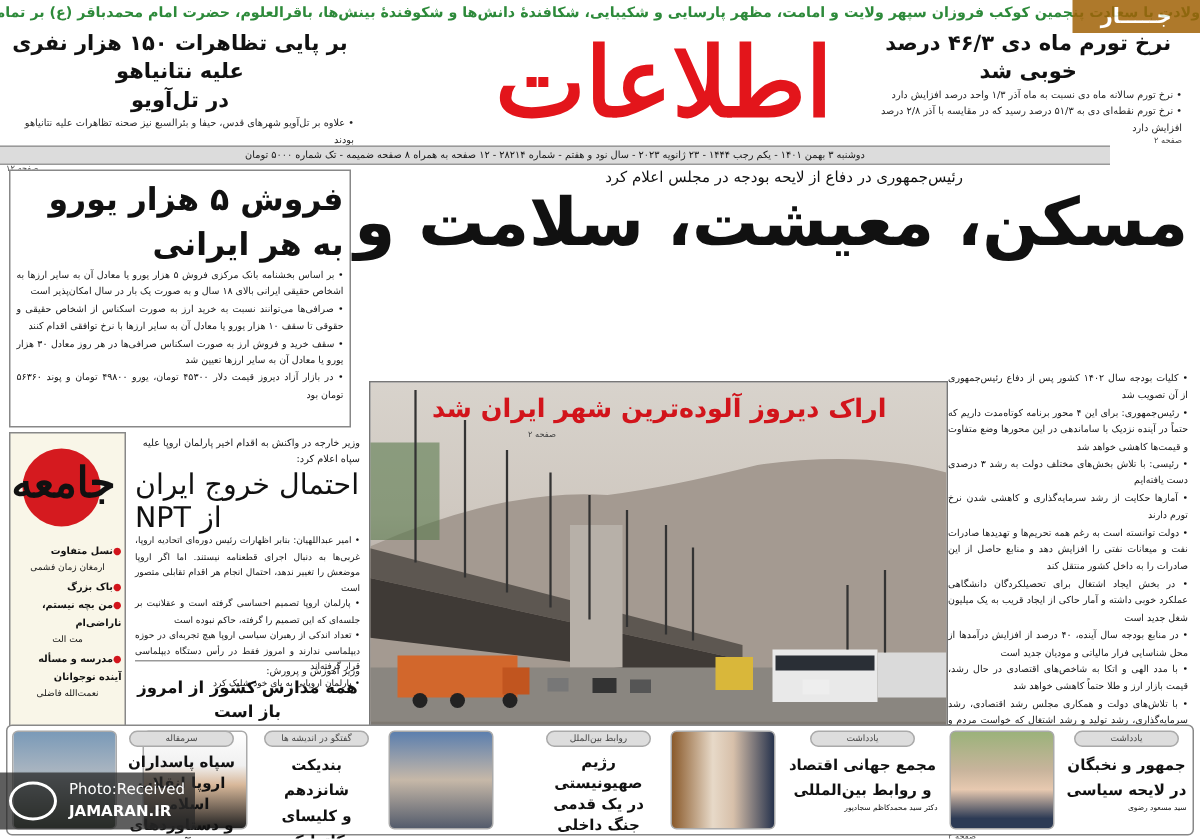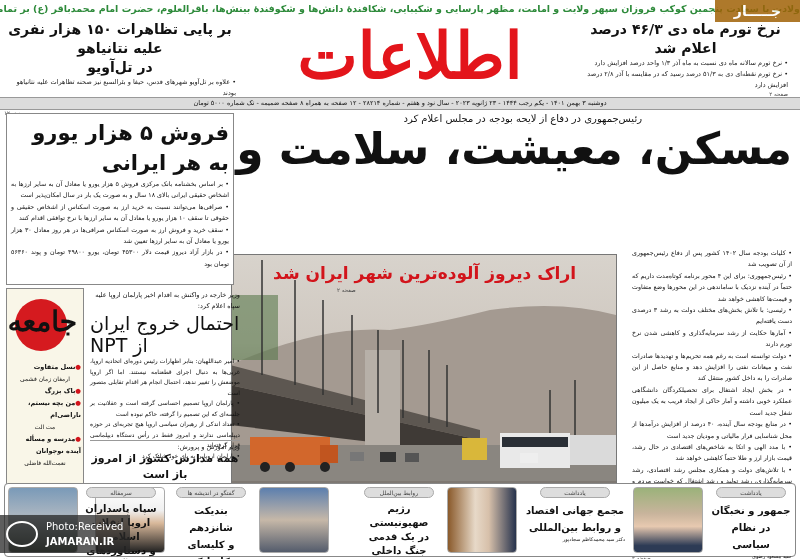--- a/index.html
+++ b/index.html
@@ -1,45 +1,45 @@
 <!DOCTYPE html>
 <html><head>
 <meta charset="utf-8">
 <style>
 *{box-sizing:border-box;margin:0;padding:0}
 body{width:800px;height:559px;background:#fff;font-family:"DejaVu Sans",sans-serif;overflow:hidden;position:relative;direction:rtl;color:#111}
 .abs{position:absolute}
 .topline{top:2px;left:0;width:800px;height:14px;font-size:9.5px;color:#2d8a3a;font-weight:bold;text-align:center;white-space:nowrap;overflow:hidden;line-height:14px}
 .jaras{top:0;right:0;width:85px;height:22px;background:#a16207;color:#fff;font-weight:bold;font-size:14px;text-align:center;line-height:22px;opacity:.85}
-.masthead{top:16px;left:265px;width:290px;height:80px;font-family:"DejaVu Serif",serif;color:#e3151b;font-size:64px;font-weight:bold;text-align:center;line-height:80px;letter-spacing:-2px}
+.masthead{top:16px;left:265px;width:290px;height:80px;font-family:"DejaVu Serif",serif;color:#e3151b;font-size:64px;font-weight:bold;text-align:right;line-height:80px;letter-spacing:-2px}
 .ear-h{font-weight:bold;font-size:14px;text-align:center;line-height:19px}
 .ear-b{font-size:6.5px;line-height:11px;text-align:right;color:#222}
 .page-ref{font-size:5.5px;color:#444}
-.dateline{top:97px;left:0;width:800px;height:13px;background:#dcdcdc;border-top:1px solid #999;border-bottom:1px solid #999;font-size:6.5px;line-height:11px;text-align:center;white-space:nowrap;overflow:hidden}
+.dateline{top:97px;left:0;width:740px;height:13px;background:#dcdcdc;border-top:1px solid #999;border-bottom:1px solid #999;font-size:6.5px;line-height:11px;text-align:center;white-space:nowrap;overflow:hidden}
 .box{border:1px solid #888;background:#fff}
 .bullet{font-size:6.3px;line-height:11.4px;text-align:justify}
 .kicker{font-size:9px;text-align:right}
 .hl{font-weight:bold;font-size:44px;line-height:50px;text-align:center;white-space:nowrap;letter-spacing:-1px}
 .photo{background:linear-gradient(#d8d3cc 0%,#cfc8c0 35%,#9a918a 60%,#6e6861 78%,#8b8680 100%);overflow:hidden;border:1px solid #777}
 .pill{background:#ddd;border:1px solid #aaa;border-radius:6px;font-size:6px;text-align:center;height:11px;line-height:10px;margin:0 auto 4px;width:70px;color:#444}
 .btitle{font-weight:bold;font-size:10px;line-height:17px;text-align:center}
 .portrait{border:1px solid #aaa;border-radius:4px;overflow:hidden}
 .red{color:#d2141b}
 </style>
 </head>
 <body>
 
 <div class="abs topline">ولادت با سعادت پنجمین کوکب فروزان سپهر ولایت و امامت، مظهر پارسایی و شکیبایی، شکافندهٔ دانش‌ها و شکوفندهٔ بینش‌ها، باقرالعلوم، حضرت امام محمدباقر (ع) بر تمامی اهل معرفت و حقیقت مبارک باد</div>
 <div class="abs jaras">جـــــار</div>
 
 <div class="abs masthead">اطلاعات</div>
 
 <div class="abs" style="top:20px;right:12px;width:205px">
   <div class="ear-h">نرخ تورم ماه دی ۴۶/۳ درصد</div>
-  <div class="ear-h">اعلام شد</div>
+  <div class="ear-h">خوبی شد</div>
   <div class="ear-b">• <span>نرخ تورم سالانه ماه دی نسبت به ماه آذر ۱/۳ واحد درصد افزایش دارد</span></div>
   <div class="ear-b">• <span>نرخ تورم نقطه‌ای دی به ۵۱/۳ درصد رسید که در مقایسه با آذر ۲/۸ درصد افزایش دارد</span></div>
   <div class="page-ref">صفحه ۲</div>
 </div>
 
 <div class="abs" style="top:20px;left:4px;width:232px">
   <div class="ear-h">بر پایی تظاهرات ۱۵۰ هزار نفری علیه نتانیاهو</div>
   <div class="ear-h">در تل‌آویو</div>
   <div class="ear-b">• <span>علاوه بر تل‌آویو شهرهای قدس، حیفا و بئرالسبع نیز صحنه تظاهرات علیه نتانیاهو بودند</span></div>
   <div class="ear-b">• <span>نتانیاهو مجبور به برکناری وزیر داخلی کابینه خود در پی افزایش فشارها شد</span></div>
@@ -60,21 +60,21 @@
   <div class="bullet">• <span>آمارها حکایت از رشد سرمایه‌گذاری و کاهشی شدن نرخ تورم دارند</span></div>
   <div class="bullet">• <span>دولت توانسته است به رغم همه تحریم‌ها و تهدیدها صادرات نفت و میعانات نفتی را افزایش دهد و منابع حاصل از این صادرات را به داخل کشور منتقل کند</span></div>
   <div class="bullet">• <span>در بخش ایجاد اشتغال برای تحصیلکردگان دانشگاهی عملکرد خوبی داشته و آمار حاکی از ایجاد قریب به یک میلیون شغل جدید است</span></div>
   <div class="bullet">• <span>در منابع بودجه سال آینده، ۴۰ درصد از افزایش درآمدها از محل شناسایی فرار مالیاتی و مودیان جدید است</span></div>
   <div class="bullet">• <span>با مدد الهی و اتکا به شاخص‌های اقتصادی در حال رشد، قیمت بازار ارز و طلا حتماً کاهشی خواهد شد</span></div>
   <div class="bullet">• <span>با تلاش‌های دولت و همکاری مجلس رشد اقتصادی، رشد سرمایه‌گذاری، رشد تولید و رشد اشتغال که خواست مردم و مورد تأکید نمایندگان مجلس است، محقق شده است و دشمنان نمی‌خواهند چنین روندی را شاهد باشند</span></div>
   <div class="bullet">• <span>اقدام اخیر پارلمان اروپا علیه سپاه پاسداران انقلاب اسلامی، واکنشی علیه بصیرت و هوشیاری ملت ایران در ناکام گذاشتن توطئه و فتنه اخیر دشمن برای به آشوب کشاندن ایران است</span></div>
   <div class="page-ref" style="text-align:left">صفحه ۲</div>
 </div>
 
-<div class="abs photo" style="top:254px;left:231px;width:386px;height:254px">
+<div class="abs photo" style="top:254px;left:246px;width:386px;height:254px">
   <svg width="386" height="226" viewBox="0 0 386 226">
     <path d="M0 110 Q90 70 160 75 Q200 70 260 55 Q330 45 386 60 L386 226 L0 226Z" fill="#a49a91"></path>
     <path d="M0 110 L250 175 L250 185 L0 130Z" fill="#5d5751"></path>
     <path d="M0 130 L250 185 L250 200 L0 170Z" fill="#3f3a36"></path>
     <rect x="135" y="95" width="35" height="95" fill="#b7b0a8"></rect>
     <rect x="0" y="190" width="386" height="36" fill="#8a8680"></rect>
     <rect x="20" y="182" width="80" height="28" fill="#d2672c"></rect>
     <rect x="90" y="190" width="18" height="18" fill="#c1551f"></rect>
     <circle cx="35" cy="212" r="5" fill="#222"></circle>
       <circle cx="60" cy="212" r="5" fill="#222"></circle>
@@ -144,21 +144,21 @@
   <div class="kicker" style="font-size:6.5px">وزیر آموزش و پرورش:</div>
   <div style="font-weight:bold;font-size:11px;text-align:center;line-height:16px">همه مدارس کشور از امروز باز است</div>
   <div class="bullet" style="font-size:6px;line-height:10px">• <span>نوری، وزیر آموزش و پرورش: تعطیلی مدارس به دانش‌آموزان لطمه زده است</span></div>
 </div>
 
 <div class="abs box" style="top:483px;left:4px;width:792px;height:74px;border-radius:4px">
 
   <div class="abs" style="top:3px;right:4px;width:80px">
     <div class="pill">یادداشت</div>
     <div class="btitle">جمهور و نخبگان</div>
-    <div class="btitle">در نظام سیاسی</div>
+    <div class="btitle">در لایحه سیاسی</div>
     <div style="font-size:5px">سید مسعود رضوی</div>
   </div>
   <div class="abs portrait" style="top:3px;right:92px;width:70px;height:66px;background:linear-gradient(#9bb27a,#c8b49c 40%,#e7c9b0 60%,#2d3b55 90%)"></div>
   <div class="abs" style="top:3px;right:170px;width:100px">
     <div class="pill">یادداشت</div>
     <div class="btitle">مجمع جهانی اقتصاد</div>
     <div class="btitle">و روابط بین‌المللی</div>
     <div style="font-size:5px">دکتر سید محمدکاظم سجادپور</div>
   </div>
   <div class="abs portrait" style="top:3px;right:278px;width:70px;height:66px;background:linear-gradient(90deg,#8a5a2b,#e7d9c8 40%,#d7c0aa 60%,#27334d)"></div>

